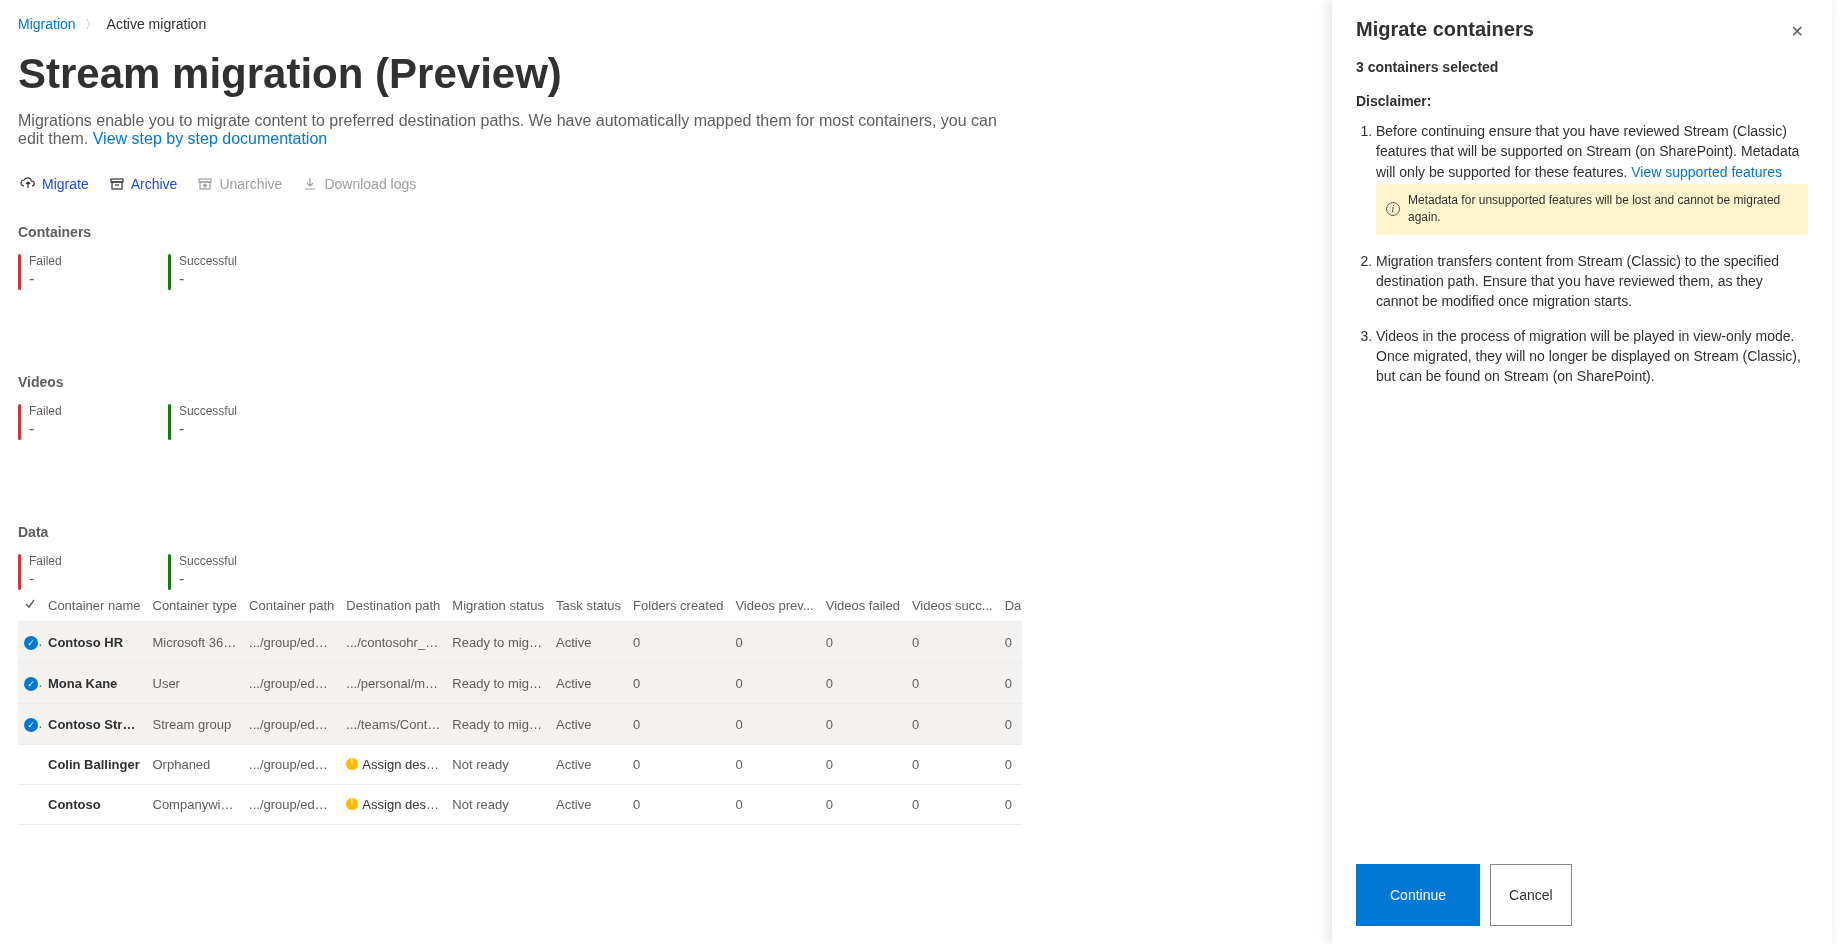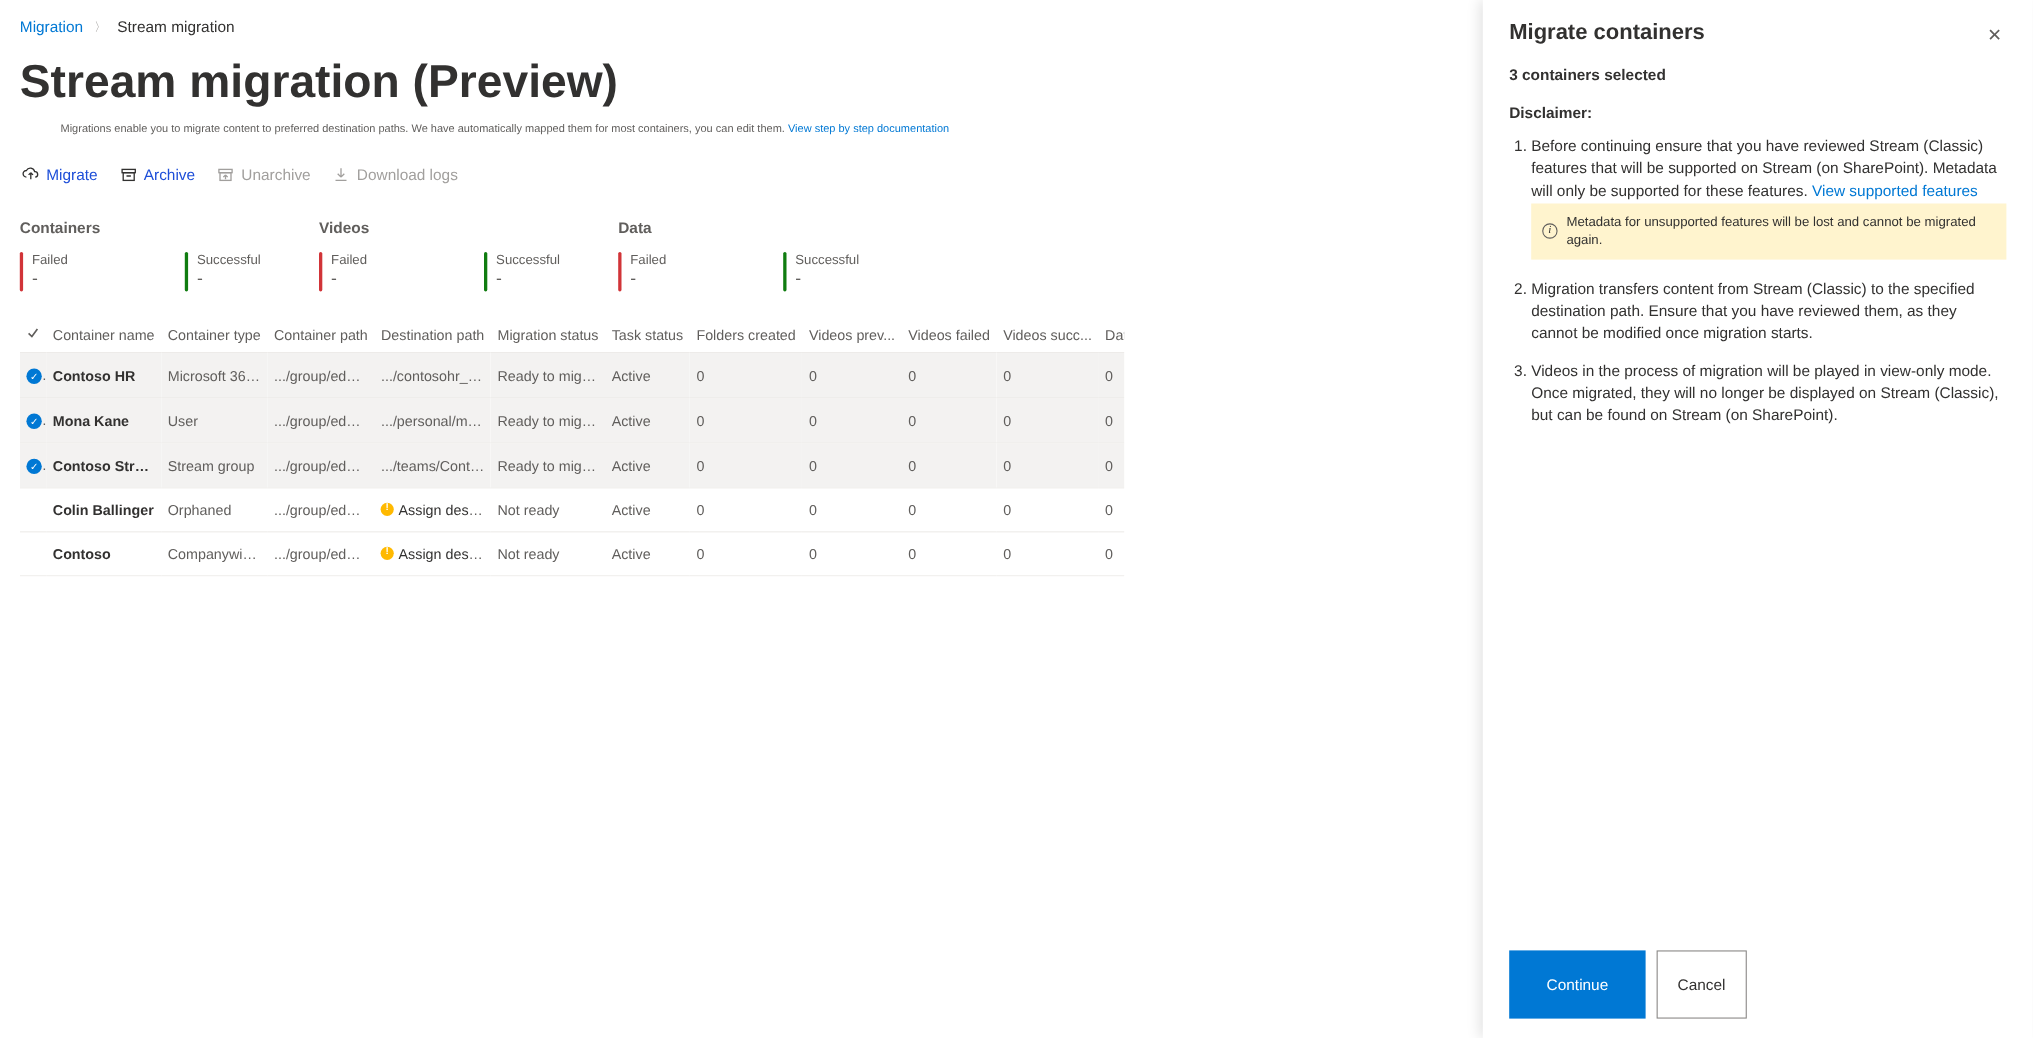--- a/index.html
+++ b/index.html
@@ -51,24 +51,23 @@
   cursor: pointer;
   border-bottom: 2px solid transparent;
 }
 .tab.active {
   color: #323130;
   border-bottom: 2px solid #0078d4;
   font-weight: 400;
 }
 
 .description {
-  font-size: 10px;
+  font-size: 16px;
   color: #605e5c;
   margin-bottom: 24px;
-  margin-left: 37px;
 }
 
 .toolbar {
   display: flex;
   gap: 16px;
   margin-bottom: 28px;
   align-items: center;
 }
 .tool-btn {
   display: inline-flex;
@@ -79,22 +78,22 @@
   cursor: pointer;
   padding: 4px 2px;
   background: none;
   border: none;
 }
 .tool-btn.disabled { color: #a19f9d; cursor: default; }
 .tool-btn .ic { width: 16px; height: 16px; display: inline-flex; align-items: center; justify-content: center; }
 
 .stats-row {
   display: flex;
-  gap: 32px;
-  margin-bottom: 24px;
+  gap: 84px;
+  flex-direction: column;
 }
 .stats-group { display: flex; flex-direction: column; gap: 14px; }
 .stats-group-label {
   font-size: 14px;
   font-weight: 600;
   color: #605e5c;
 }
 .stats-pair { display: flex; gap: 60px; }
 .stat-item { display: flex; gap: 8px; min-width: 90px; }
 .stat-bar { width: 3px; height: 36px; border-radius: 2px; }
@@ -154,21 +153,21 @@
 .col-type { width: 105px; }
 .col-cpath { width: 80px; }
 .col-dpath { width: 110px; }
 .col-mstat { width: 90px; }
 .col-tstat { width: 60px; }
 .col-num { width: 70px; }
 
 
 .panel {
   position: absolute;
-  right: 0; top: 0;
+  right: 16px; top: 0;
   width: 500px;
   height: 944px;
   background: #fff;
   box-shadow: -3px 0 12px rgba(0,0,0,0.12);
   padding: 18px 24px;
   display: flex;
   flex-direction: column;
 }
 .panel-header {
   display: flex; justify-content: space-between; align-items: flex-start;
@@ -211,21 +210,21 @@
   padding: 22px 18px; font-size: 14px; cursor: pointer;
 }
 </style>
 </head>
 <body>
 
 <div class="main-area">
   <div class="breadcrumb">
     <a>Migration</a>
     <span class="chev">〉</span>
-    <span class="current">Stream migration</span>
+    <span class="current">Active migration</span>
   </div>
 
   <h1 class="page-title">Stream migration (Preview)</h1>
 
 
   <p class="description">
     <span>Migrations enable you to migrate content to preferred destination paths. We have automatically mapped them for most containers, you can edit them. </span><a>View step by step documentation</a>
   </p>
 
   <div class="toolbar">

